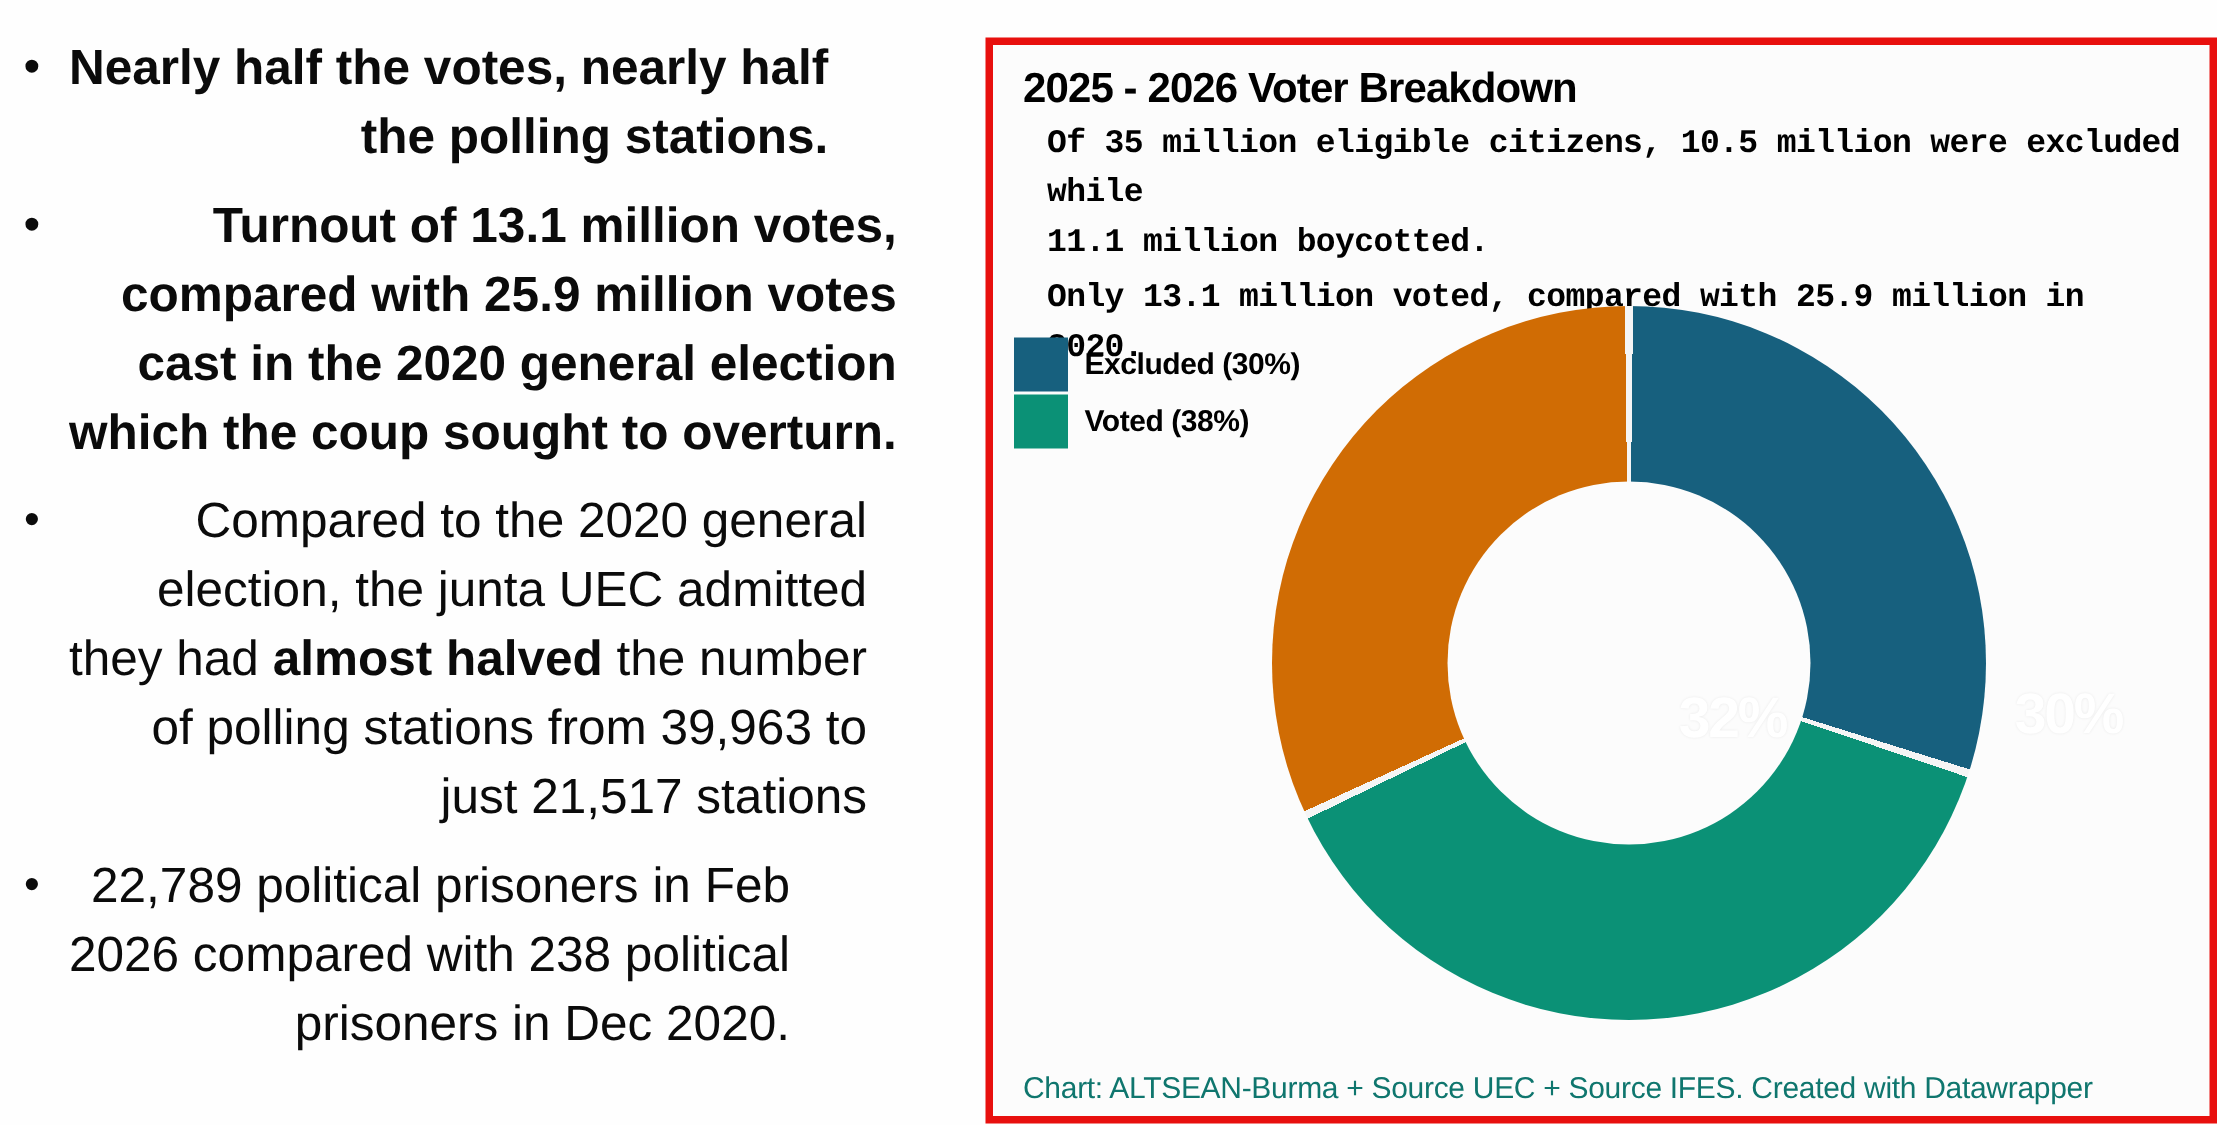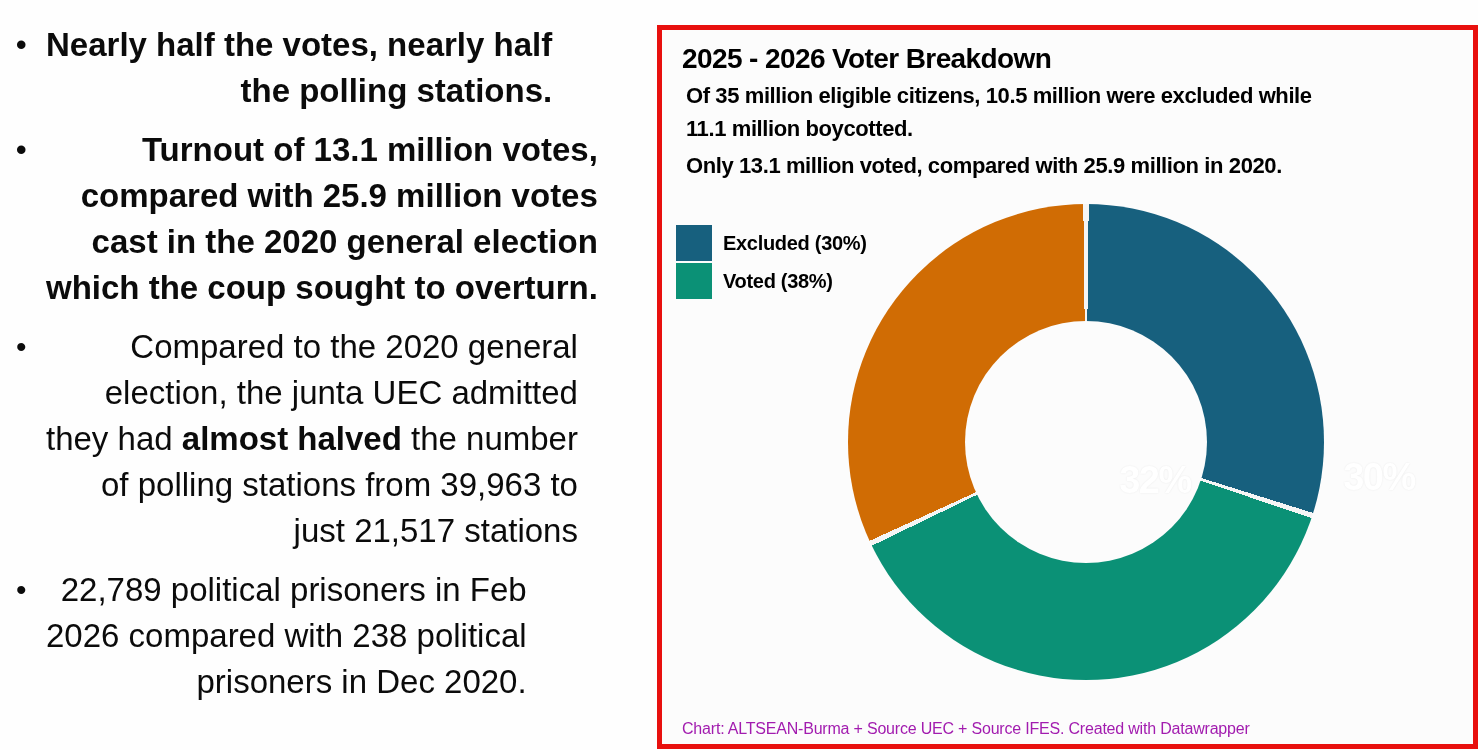--- a/index.html
+++ b/index.html
@@ -40,23 +40,24 @@
   .chart-header{
     padding:13px 16px 0 20px;
     letter-spacing:-0.4px;
   }
   .chart-title{
     margin:0;
     font-size:28px;font-weight:700;line-height:32px;
     letter-spacing:-0.6px;
   }
   .chart-subtitle{
-    margin:4px 0 0 4px;
+    margin:4px 0 0 16px;
     font-size:22px;font-weight:700;line-height:33px;
     white-space:pre-line;
+    font-family:Liberation Mono, monospace;
   }
   
   .legend{
     position:absolute;left:14px;top:195px;
   }
   .legend-row{
     display:flex;align-items:center;
     margin-bottom:2px;height:36px;
   }
   .legend-swatch{
@@ -80,21 +81,21 @@
   .slice-label{
     position:absolute;
     transform:translate(-50%,-50%);
     color:#fff;font-size:38px;font-weight:700;letter-spacing:-1.5px;
     text-shadow:0 0 2px rgba(0,0,0,0.08);
   }
   .slice-label.l30{left:531px;top:273px;}
   .slice-label.l32{left:307px;top:276px;}
   .chart-footer{
     position:absolute;left:20px;bottom:6px;
-    font-size:16px;color:#a21caf;letter-spacing:-0.2px;
+    font-size:20px;color:#0f766e;letter-spacing:-0.2px;
   }
 </style>
 </head>
 <body>
 
 <section class="notes">
   <div class="bullet bold">
     <span class="marker">•</span>
     <span class="btext">Nearly half the votes, nearly half
 the polling stations.</span>

